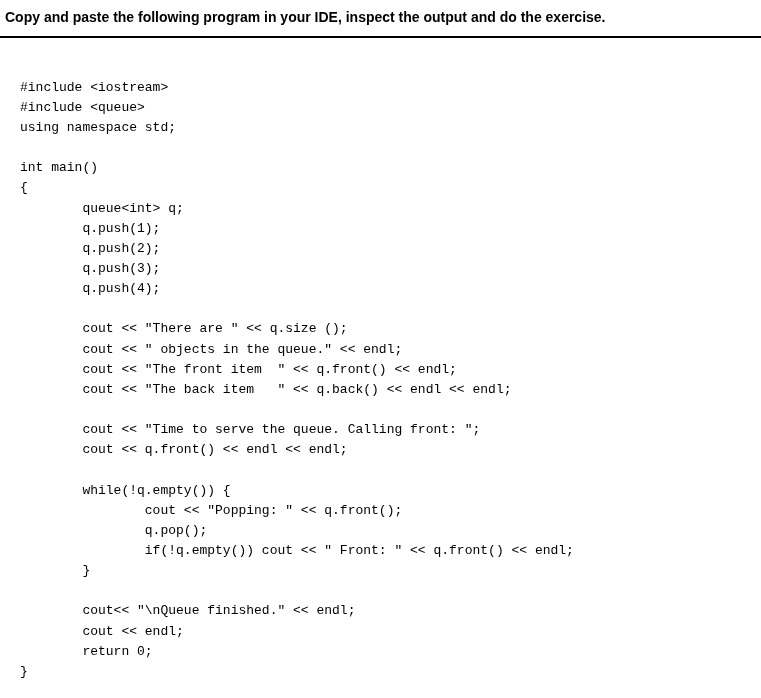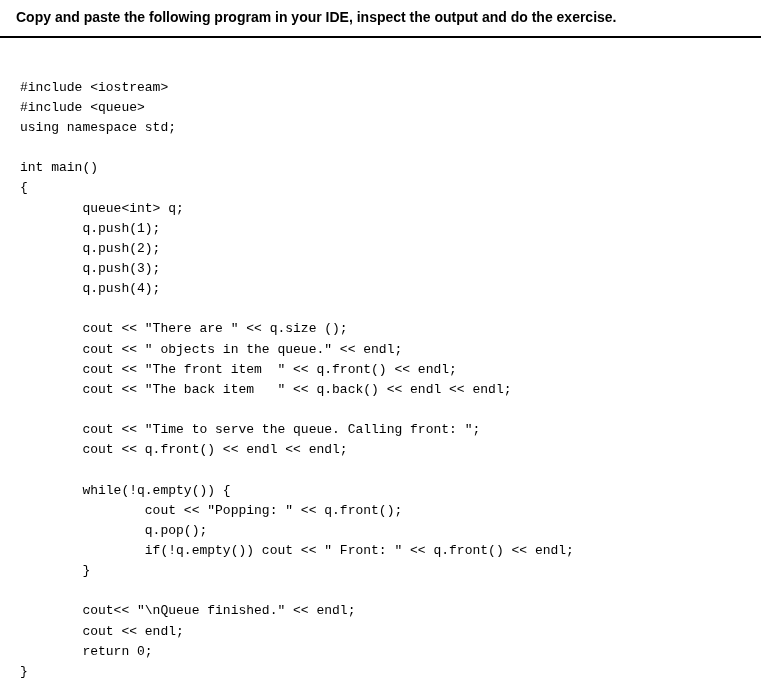--- a/index.html
+++ b/index.html
@@ -10,21 +10,21 @@
 
     body {
       background: #ffffff;
       font-family: Arial, sans-serif;
       font-size: 14px;
       width: 761px;
       min-height: 698px;
     }
 
     .header {
-      padding: 8px 16px;
+      padding: 8px 5px;
       border-bottom: 2px solid #000;
       font-weight: bold;
       font-size: 14px;
       line-height: 1.4;
     }
 
     .code-container {
       padding: 20px 20px 20px 20px;
       font-family: 'Courier New', Courier, monospace;
       font-size: 13px;

